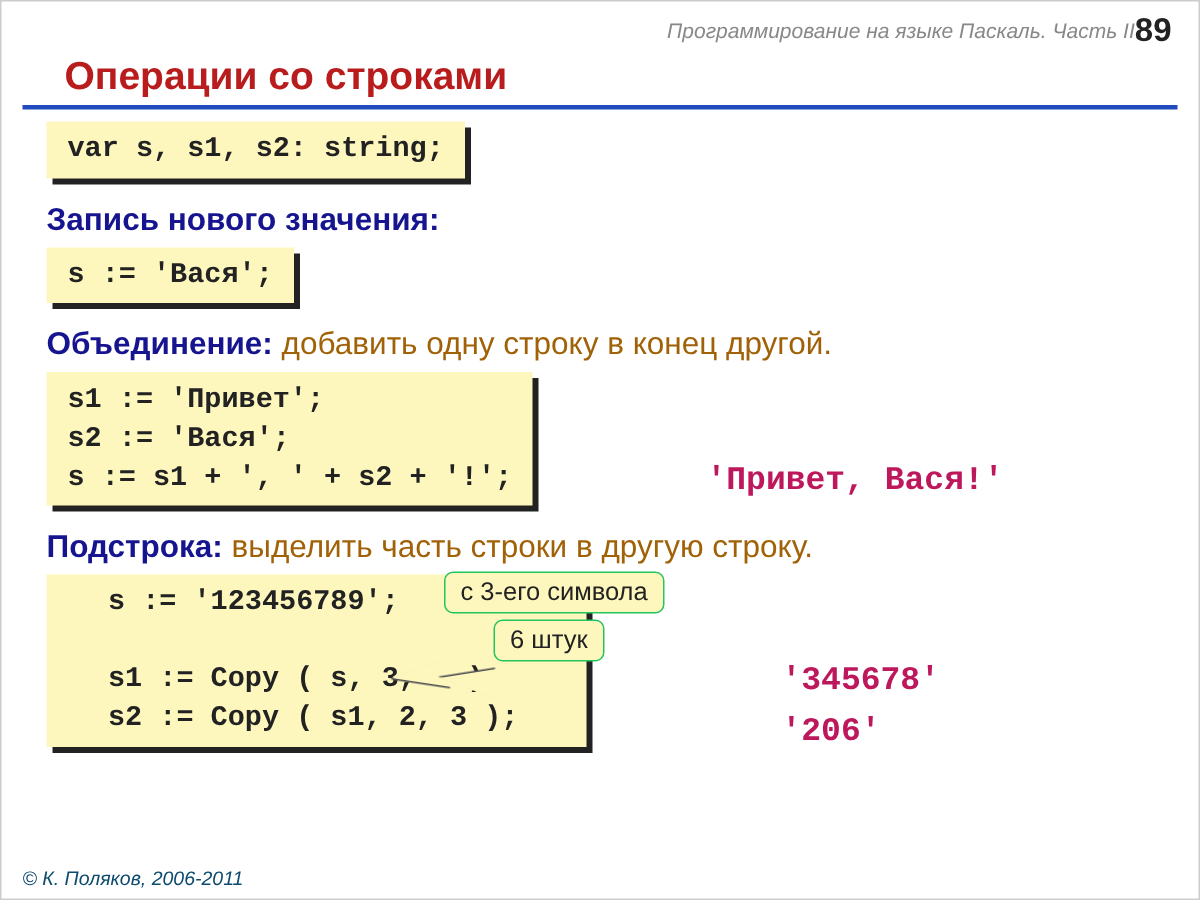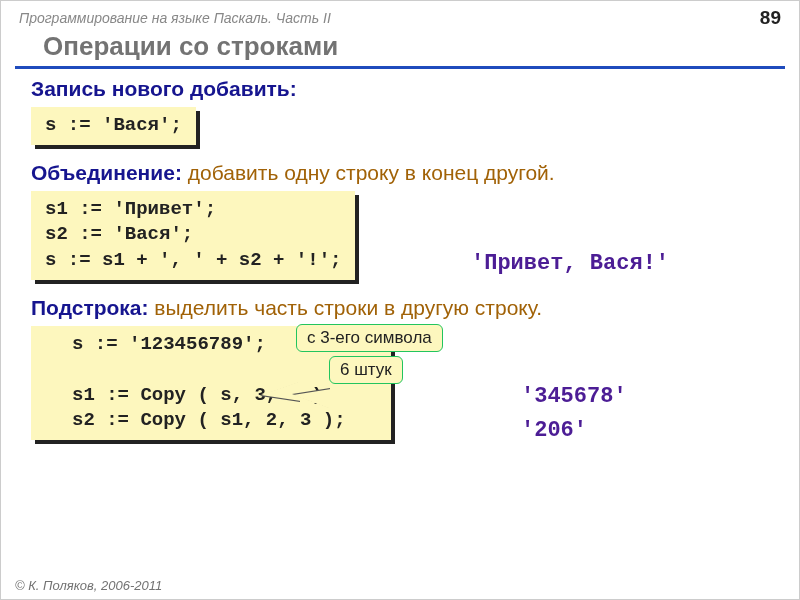--- a/index.html
+++ b/index.html
@@ -7,37 +7,37 @@
     font-family: Arial, Helvetica, sans-serif;
     background: #fff;
     width: 800px;
     height: 600px;
     overflow: hidden;
     position: relative;
     border: 1px solid #ccc;
   }
   .header {
     display: flex;
-    justify-content: space-between;
+    justify-content: flex-end;
     align-items: center;
     padding: 6px 18px 2px 18px;
     font-size: 14px;
     font-style: italic;
     color: #888;
   }
   .pageno {
-    font-size: 19px;
+    font-size: 22px;
     font-weight: bold;
     color: #222;
     font-style: normal;
   }
   .title {
     font-size: 26px;
     font-weight: bold;
-    color: #737373;
+    color: #b91c1c;
     padding: 0 0 4px 28px;
     border-bottom: 3px solid #1f4bbd;
     margin: 0 14px 8px 14px;
   }
   .content { padding: 0 22px 0 30px; }
   .codebox {
     background: #fdf7be;
     box-shadow: 4px 4px 0 #222;
     font-family: "Courier New", monospace;
     font-weight: bold;
@@ -56,21 +56,21 @@
     margin: 6px 0 6px 0;
   }
   .subhead .desc {
     font-weight: normal;
     color: #a16207;
   }
   .row { position: relative; }
   .result {
     font-family: "Courier New", monospace;
     font-weight: bold;
-    color: #4c1d95;
+    color: #be185d;
     font-size: 22px;
     position: absolute;
   }
   .callout {
     position: absolute;
     background: #fdf7be;
     border: 1px solid #22c55e;
     border-radius: 6px;
     padding: 3px 10px;
     font-size: 17px;
@@ -93,37 +93,38 @@
     border-bottom: 14px solid transparent;
     border-right: 38px solid #fdf7be;
     filter: drop-shadow(-1px -1px 0 #555);
   }
   .footer {
     position: absolute;
     bottom: 6px;
     left: 14px;
     font-size: 13px;
     font-style: italic;
-    color: #737373;
+    color: #0c4a6e;
   }
 </style>
 </head>
 <body>
 
 <div class="header">
   <span>Программирование на языке Паскаль. Часть II</span>
   <span class="pageno">89</span>
 </div>
 
 <div class="title">Операции со строками</div>
 
 <div class="content">
 
+  <div class="codebox">var s, s1, s2: string;</div>
 
-  <div class="subhead">Запись нового добавить:</div>
+  <div class="subhead">Запись нового значения:</div>
   <div class="codebox">s := 'Вася';</div>
 
   <div class="subhead">
     <span>Объединение:</span><span class="desc"> добавить одну строку в конец другой.</span>
   </div>
   <div class="row">
     <div class="codebox">s1 := 'Привет';
 s2 := 'Вася';
 s := s1 + ', ' + s2 + '!';</div>
     <div class="result" style="left:440px; top:60px;">'Привет, Вася!'</div>

